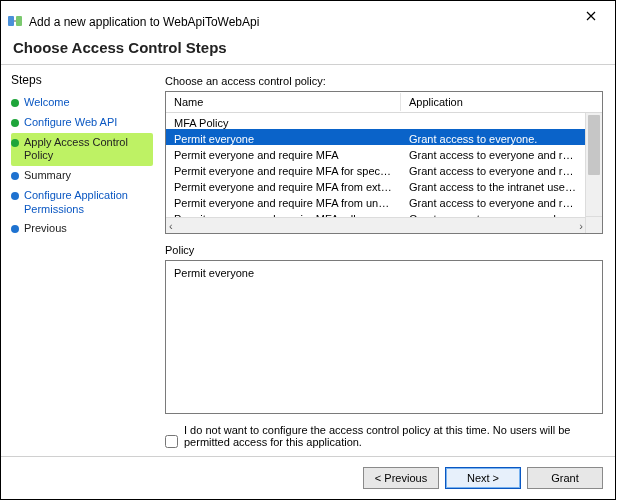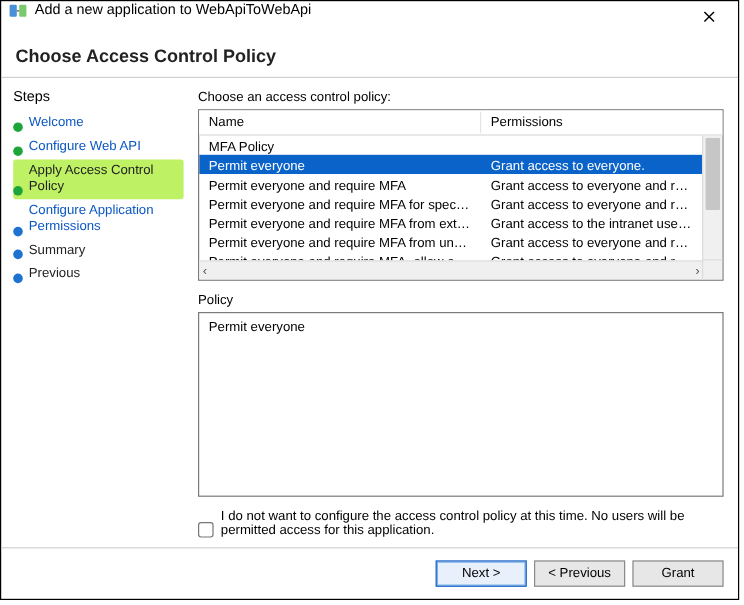--- a/index.html
+++ b/index.html
@@ -1,27 +1,27 @@
 <!DOCTYPE html>
 <html><head>
 <meta charset="utf-8">
 <style>
   html,body{margin:0;padding:0;font-family:"Segoe UI",Tahoma,sans-serif;font-size:11px;color:#000;background:#fff}
   .window{width:616px;height:500px;border:1px solid #000;box-sizing:border-box;display:flex;flex-direction:column;background:#fff;position:relative}
-  .titlebar{height:28px;display:flex;align-items:flex-start;padding:0 6px;border-bottom:0;font-size:12px}
+  .titlebar{height:28px;display:flex;align-items:flex-end;padding:0 6px;border-bottom:0;font-size:12px}
   .titlebar .icon{width:16px;height:16px;margin-right:6px;display:flex;align-items:center;justify-content:center}
   .titlebar .title{flex:1}
   .titlebar .close{width:36px;height:26px;display:flex;align-items:center;justify-content:center;font-size:14px;color:#000;cursor:default}
   .header{padding:10px 12px 8px 12px;font-size:15px;font-weight:bold;color:#222}
   .divider{height:1px;background:#d0d0d0;margin:0}
   .body{flex:1;display:flex;min-height:0}
   .steps{width:160px;box-sizing:border-box;padding:8px 8px 8px 10px;border-right:0}
   .steps h3{margin:0 0 6px 0;font-size:12px;font-weight:normal}
   .steps ul{list-style:none;margin:0;padding:0}
-  .steps li{display:flex;align-items:flex-end;gap:5px;padding:3px 0;line-height:1.25}
+  .steps li{display:flex;align-items:flex-start;gap:5px;padding:3px 0;line-height:1.25}
   .bullet{width:8px;height:8px;border-radius:50%;margin-top:3px;flex:none}
   .b-green{background:#1ea53a}
   .b-blue{background:#1e72d0}
   .steps li.active{background:#bef264;border-radius:2px}
   .steps a{color:#0a57c2;text-decoration:none;cursor:default}
   .steps .plain{color:#222}
   .main{flex:1;display:flex;flex-direction:column;padding:8px 12px 0 4px;min-width:0}
   .label{margin:2px 0 4px 0}
   .listbox{border:1px solid #7a7a7a;height:142px;display:flex;flex-direction:column;background:#fff;position:relative}
   .listhead{display:flex;border-bottom:1px solid #d9d9d9;font-size:11px;color:#000;height:20px;align-items:center;background:#fff}
@@ -62,61 +62,61 @@
         </svg>
     </span>
     <span class="title">Add a new application to WebApiToWebApi</span>
     <div class="close">
       <svg width="10" height="10" viewBox="0 0 10 10">
           <path d="M1 1l8 8M9 1l-8 8" stroke="#000" stroke-width="1.2"></path>
         </svg>
     </div>
   </div>
 
-  <div class="header">Choose Access Control Policy</div>
+  <div class="header">Choose Access Control Steps</div>
   <div class="divider"></div>
 
   <div class="body">
     <div class="steps">
       <h3>Steps</h3>
       <ul id="steps-list">
           <li>
             <span class="bullet b-green"></span>
             <a>Welcome</a>
           </li>
           <li>
             <span class="bullet b-green"></span>
             <a>Configure Web API</a>
           </li>
           <li class="active">
             <span class="bullet b-green"></span>
             <span class="plain">Apply Access Control Policy</span>
           </li>
           <li>
             <span class="bullet b-blue"></span>
-            <a>Configure Application Permissions</a>
+            <span class="plain">Summary</span>
           </li>
           <li>
             <span class="bullet b-blue"></span>
-            <span class="plain">Summary</span>
+            <a>Configure Application Permissions</a>
           </li>
           <li>
             <span class="bullet b-blue"></span>
             <span class="plain">Previous</span>
           </li>
         </ul>
     </div>
 
     <div class="main">
       <div class="label">Choose an access control policy:</div>
 
       <div class="listbox">
         <div class="listhead">
           <div class="col coln">Name</div>
-          <div class="col cold">Permissions</div>
+          <div class="col cold">Application</div>
         </div>
         <div class="listbody">
           <div class="rowstrack" id="rows">
               <div class="row">
                 <div class="cell cn">MFA Policy</div>
                 <div class="cell cd"></div>
               </div>
               <div class="row sel">
                 <div class="cell cn">Permit everyone</div>
                 <div class="cell cd">Grant access to everyone.</div>
@@ -160,17 +160,17 @@
 
       <label class="optrow">
         <input type="checkbox" style="">
         <span>I do not want to configure the access control policy at this time.  No users will be permitted access for this application.</span>
       </label>
     </div>
   </div>
 
   <div class="divider"></div>
   <div class="footer">
+    <button class="btn">&lt; Previous</button>
     <button class="btn primary">Next &gt;</button>
-    <button class="btn">&lt; Previous</button>
     <button class="btn">Grant</button>
   </div>
 </div>
 
 </body></html>

